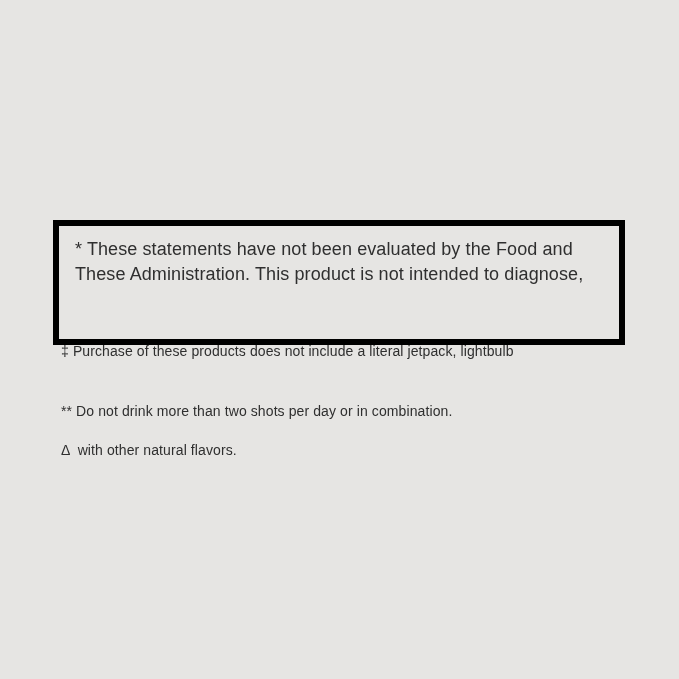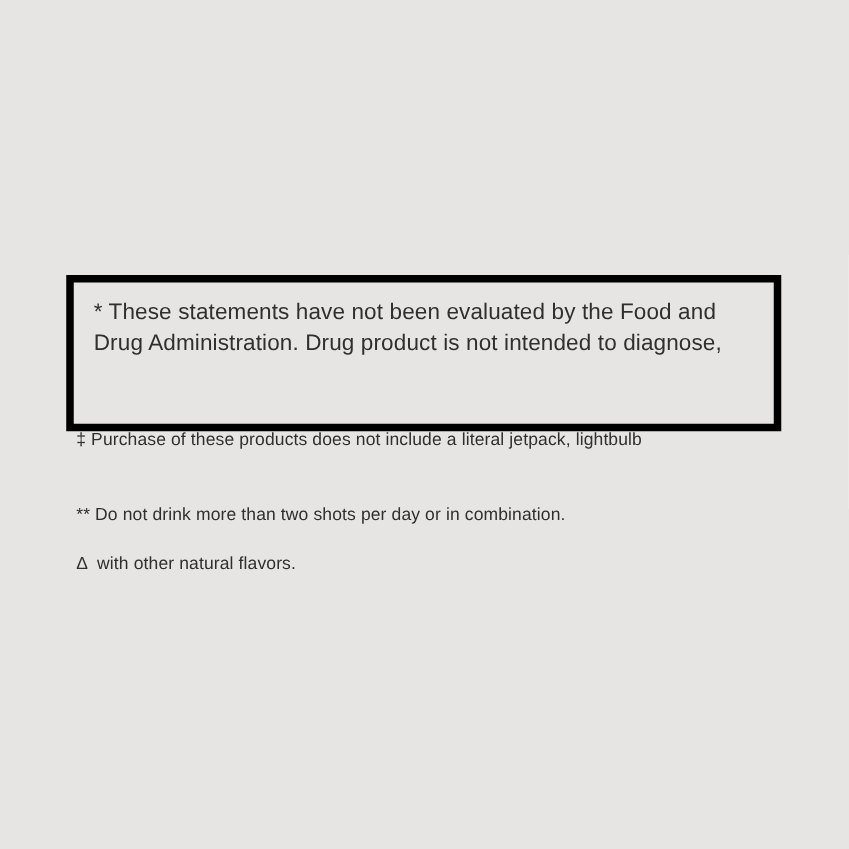--- a/index.html
+++ b/index.html
@@ -48,21 +48,21 @@
   .fn-shots   { top: 399px; }
   .fn-flavors { top: 438px; }
 </style>
 </head>
 <body>
 
 <div class="canvas">
 
   <div class="disclaimer-box">
     <div class="line">* These statements have not been evaluated by the Food and</div>
-    <div class="line">Drug Administration. Drug product is not intended to diagnose,</div>
+    <div class="line">These Administration. This product is not intended to diagnose,</div>
   </div>
 
   <div class="footnote fn-jetpack">
     <div class="line">‡ Purchase of these products does not include a literal jetpack, lightbulb</div>
   </div>
 
   <div class="footnote fn-shots">
     <div class="line">** Do not drink more than two shots per day or in combination.</div>
   </div>
 

